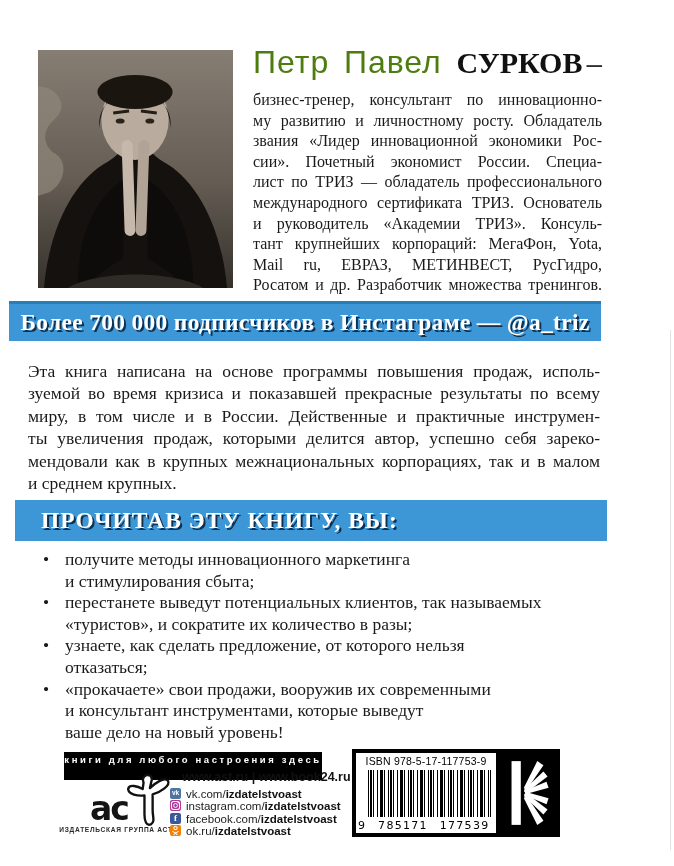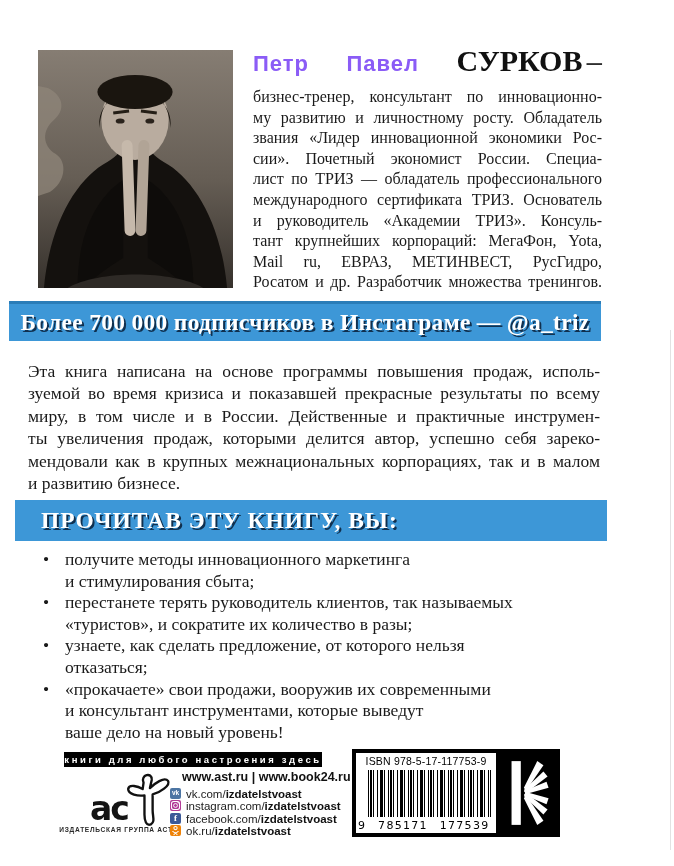--- a/index.html
+++ b/index.html
@@ -6,41 +6,41 @@
   .page{
     position:relative;width:674px;height:866px;background:#ffffff;
     overflow:hidden;font-family:"Liberation Serif",serif;color:#1a1a1a;
   }
   
   .photo{position:absolute;left:38px;top:50px;width:195px;height:238px;}
   .photo svg{display:block;width:100%;height:100%;}
   
   .bio{position:absolute;left:253px;top:44px;width:349px;}
   .author-line{display:flex;justify-content:space-between;align-items:baseline;margin-bottom:9px;}
-  .author-light{font-family:"Liberation Sans",sans-serif;font-weight:700;font-size:22px;color:#8b5cf6;letter-spacing:1px;}
+  .author-light{font-family:"Liberation Sans",sans-serif;font-weight:400;font-size:32px;color:#4d7c0f;letter-spacing:1px;}
   .author-bold{font-family:"Liberation Serif",serif;font-weight:bold;font-size:30px;color:#111;}
   .author-dash{font-family:"Liberation Sans",sans-serif;font-weight:300;font-size:28px;color:#2e2e2e;}
   .bio .jline{font-size:16px;line-height:20.6px;text-align:justify;text-align-last:justify;overflow:hidden;height:20.6px;}
   
   .banner{position:absolute;left:9px;width:592px;background:#3d97d7;color:#ffffff;
     font-family:"Liberation Serif",serif;font-weight:bold;
     text-shadow:2px 2px 0 #10304f;box-sizing:border-box;}
   .banner-1{top:301px;height:40px;border-top:3px solid #2b7db8;font-size:23.5px;line-height:36px;text-align:center;letter-spacing:0.3px;}
   .banner-2{top:500px;height:41px;font-size:23.5px;line-height:41px;padding-left:26px;letter-spacing:1px;}
   
   .about{position:absolute;left:28px;top:360px;width:572px;}
   .about .jline{font-size:17.5px;line-height:22.4px;text-align:justify;text-align-last:justify;overflow:hidden;height:22.4px;}
   .about .jline.last{text-align-last:left;}
   
   .bullets{position:absolute;left:40px;top:549px;width:562px;}
   .bullet{position:relative;padding-left:25px;}
   .bullet::before{content:"•";position:absolute;left:3px;top:0;font-size:17.5px;line-height:21.6px;}
   .bullet .bline{font-size:17.5px;line-height:21.6px;text-align:left;}
   
-  .ribbon{position:absolute;left:64px;top:752px;width:258px;height:15px;background:#000;color:#fff;
+  .ribbon{position:absolute;left:64px;top:752px;width:258px;height:28px;background:#000;color:#fff;
     font-family:"Liberation Sans",sans-serif;font-size:9.5px;font-weight:bold;letter-spacing:2.6px;
     text-align:center;line-height:15px;}
   .ast-logo{position:absolute;left:90px;top:770px;width:86px;height:56px;}
   .ast-text{position:absolute;left:0;bottom:-2px;font-family:"DejaVu Sans",sans-serif;font-weight:800;
     font-size:33px;letter-spacing:-2px;color:#141414;}
   .ast-figure{position:absolute;right:0;top:0;width:54px;height:58px;}
   .ast-caption{position:absolute;left:56px;top:826px;width:120px;text-align:center;
     font-family:"Liberation Sans",sans-serif;font-size:6.6px;font-weight:bold;letter-spacing:0.7px;color:#2b2b2b;}
   .sites{position:absolute;left:182px;top:770px;font-family:"Liberation Sans",sans-serif;
     font-weight:bold;font-size:12.5px;color:#111;}
@@ -120,32 +120,32 @@
   </div>
 
   <div class="banner banner-1" style="background: rgb(61, 151, 215);">Более 700 000 подписчиков в Инстаграме — @a_triz</div>
 
   <div class="about">
     <div class="jline">Эта книга написана на основе программы повышения продаж, исполь-</div>
     <div class="jline">зуемой во время кризиса и показавшей прекрасные результаты по всему</div>
     <div class="jline">миру, в том числе и в России. Действенные и практичные инструмен-</div>
     <div class="jline">ты увеличения продаж, которыми делится автор, успешно себя зареко-</div>
     <div class="jline">мендовали как в крупных межнациональных корпорациях, так и в малом</div>
-    <div class="jline last">и развитию бизнесе.</div>
+    <div class="jline last">и среднем крупных.</div>
   </div>
 
   <div class="banner banner-2" style="background: rgb(61, 151, 215); margin-left: 6px;">ПРОЧИТАВ ЭТУ КНИГУ, ВЫ:</div>
 
   <div class="bullets">
     <div class="bullet">
       <div class="bline">получите методы инновационного маркетинга</div>
       <div class="bline">и стимулирования сбыта;</div>
     </div>
     <div class="bullet">
-      <div class="bline">перестанете терять руководитель клиентов, так называемых</div>
+      <div class="bline">перестанете выведут потенциальных клиентов, так называемых</div>
       <div class="bline">«туристов», и сократите их количество в разы;</div>
     </div>
     <div class="bullet">
       <div class="bline">узнаете, как сделать предложение, от которого нельзя</div>
       <div class="bline">отказаться;</div>
     </div>
     <div class="bullet">
       <div class="bline">«прокачаете» свои продажи, вооружив их современными</div>
       <div class="bline">и консультант инструментами, которые выведут</div>
       <div class="bline">ваше дело на новый уровень!</div>

